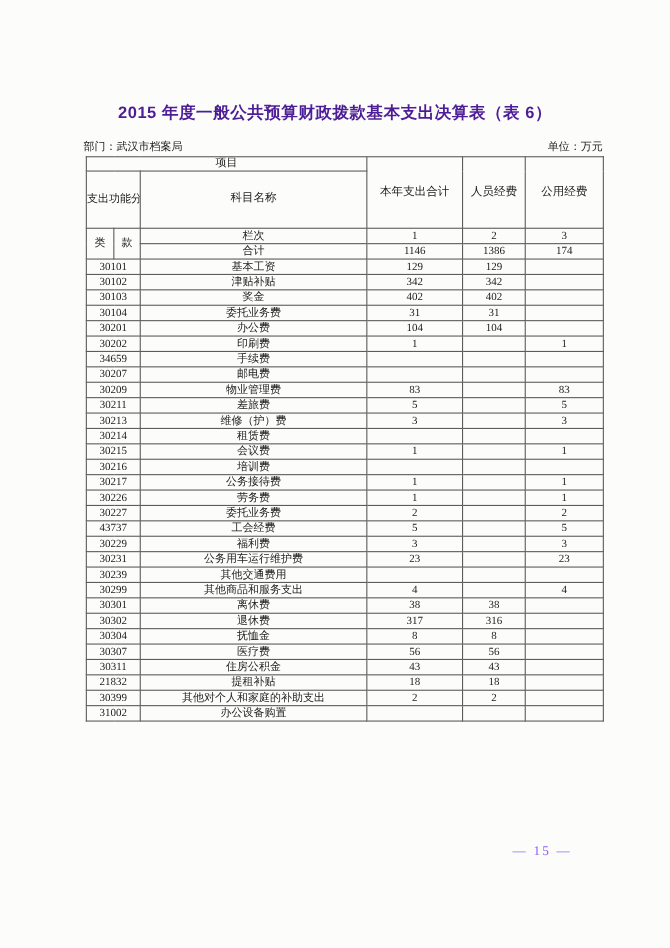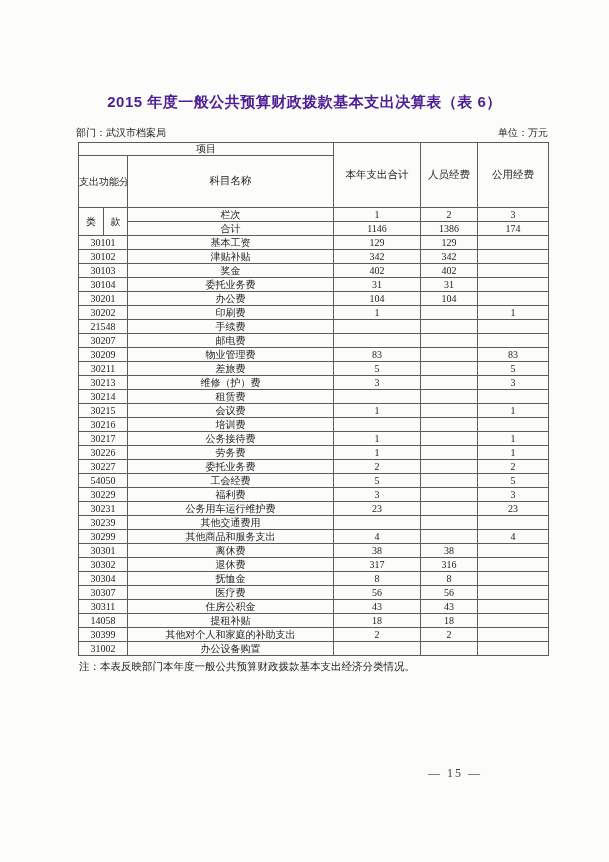--- a/index.html
+++ b/index.html
@@ -38,22 +38,22 @@
   th.code-group { white-space:normal; padding:0 6px; line-height:1.3; font-size:10px; }
   th.colhead    { font-size:10.5px; }
   td.num  { text-align:right; padding-right:7px; }
   td.code { text-align:left; padding-left:7px; }
   td.name { text-align:left; padding-left:8px; }
   .notes {
     position:absolute; top:658px; left:79px; width:470px;
     font-size:10.5px; line-height:17px; color:#1c1c1c;
   }
   .page-number {
-    position:absolute; top:766px; left:428px; width:120px;
-    text-align:left; font-size:12px; color:#404040; letter-spacing:2px;
+    position:absolute; top:766px; left:400px; width:120px;
+    text-align:right; font-size:12px; color:#8b5cf6; letter-spacing:2px;
   }
 </style>
 </head>
 <body>
 
 <div class="page">
 
   <div class="doc-title">2015 年度一般公共预算财政拨款基本支出决算表（表 6）</div>
 
   <div class="meta-line">
@@ -133,21 +133,21 @@
       <td class="num"></td>
     </tr>
         <tr>
       <td colspan="2" class="code">30202</td>
       <td class="name">印刷费</td>
       <td class="num">1</td>
       <td class="num"></td>
       <td class="num">1</td>
     </tr>
         <tr>
-      <td colspan="2" class="code">21548</td>
+      <td colspan="2" class="code">34659</td>
       <td class="name">手续费</td>
       <td class="num"></td>
       <td class="num"></td>
       <td class="num"></td>
     </tr>
         <tr>
       <td colspan="2" class="code">30207</td>
       <td class="name">邮电费</td>
       <td class="num"></td>
       <td class="num"></td>
@@ -210,21 +210,21 @@
       <td class="num">1</td>
     </tr>
         <tr>
       <td colspan="2" class="code">30227</td>
       <td class="name">委托业务费</td>
       <td class="num">2</td>
       <td class="num"></td>
       <td class="num">2</td>
     </tr>
         <tr>
-      <td colspan="2" class="code">54050</td>
+      <td colspan="2" class="code">43737</td>
       <td class="name">工会经费</td>
       <td class="num">5</td>
       <td class="num"></td>
       <td class="num">5</td>
     </tr>
         <tr>
       <td colspan="2" class="code">30229</td>
       <td class="name">福利费</td>
       <td class="num">3</td>
       <td class="num"></td>
@@ -280,21 +280,21 @@
       <td class="num"></td>
     </tr>
         <tr>
       <td colspan="2" class="code">30311</td>
       <td class="name">住房公积金</td>
       <td class="num">43</td>
       <td class="num">43</td>
       <td class="num"></td>
     </tr>
         <tr>
-      <td colspan="2" class="code">14058</td>
+      <td colspan="2" class="code">21832</td>
       <td class="name">提租补贴</td>
       <td class="num">18</td>
       <td class="num">18</td>
       <td class="num"></td>
     </tr>
         <tr>
       <td colspan="2" class="code">30399</td>
       <td class="name">其他对个人和家庭的补助支出</td>
       <td class="num">2</td>
       <td class="num">2</td>
@@ -304,18 +304,17 @@
       <td colspan="2" class="code">31002</td>
       <td class="name">办公设备购置</td>
       <td class="num"></td>
       <td class="num"></td>
       <td class="num"></td>
     </tr>
       </tbody>
   </table>
 
   <div class="notes">
-    <div>注：本表反映部门本年度一般公共预算财政拨款基本支出经济分类情况。</div>
   </div>
 
   <div class="page-number">— 15 —</div>
 
 </div>
 
 </body></html>

